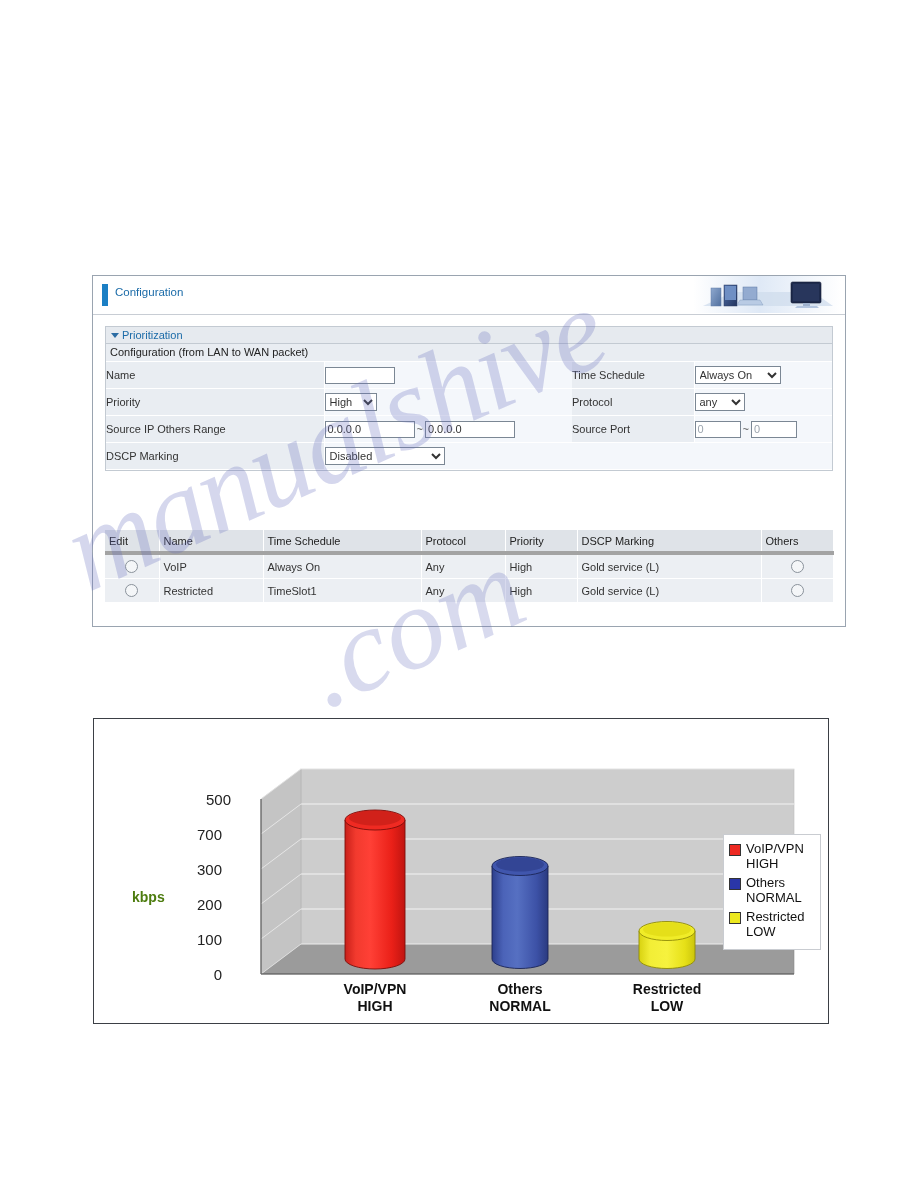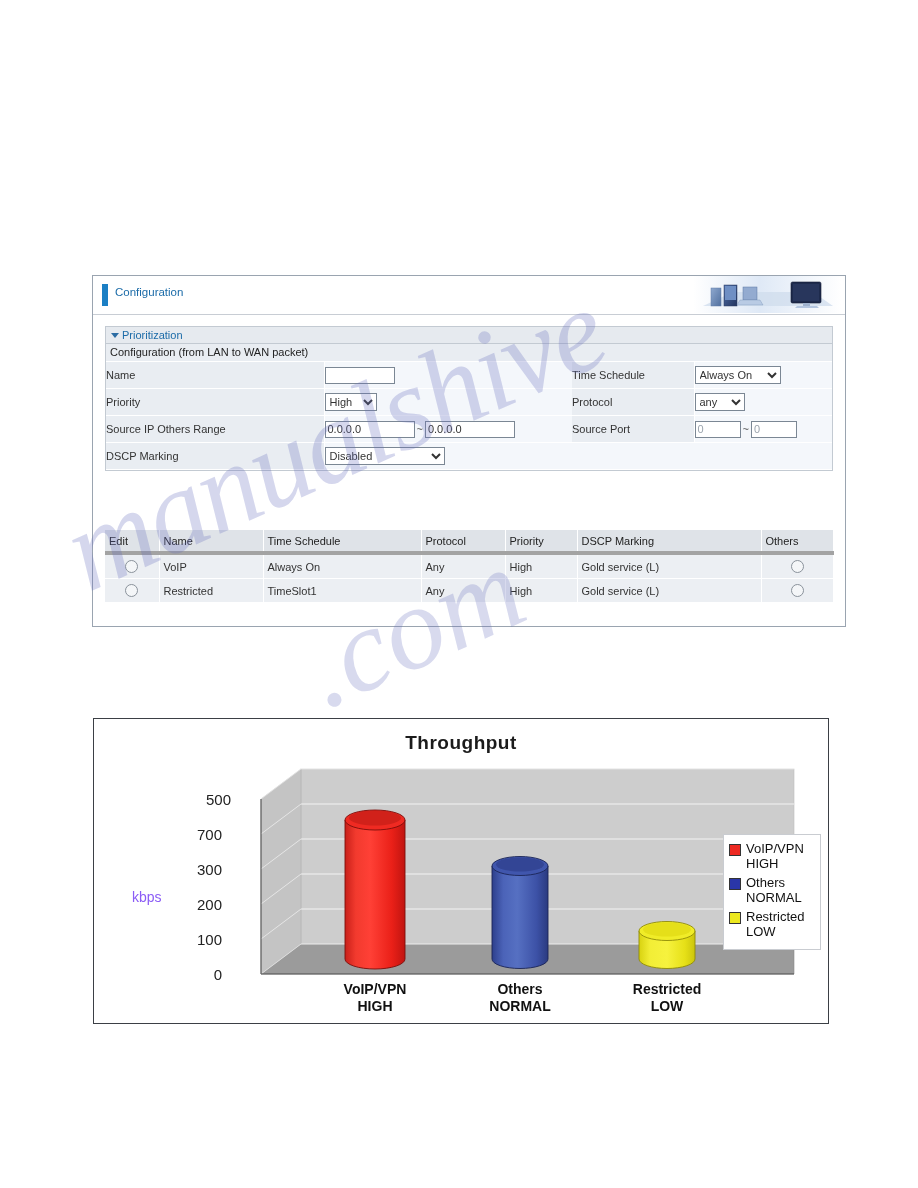--- a/index.html
+++ b/index.html
@@ -283,22 +283,22 @@
     font-size: 19px;
     font-weight: bold;
     color: #1b1b1b;
     letter-spacing: 0.5px;
   }
   #ylab {
     position: absolute;
     left: 38px;
     top: 170px;
     font-size: 14px;
-    font-weight: normal;
-    color: #8b5cf6;
+    font-weight: bold;
+    color: #4d7c0f;
   }
   .ytick {
     position: absolute;
     width: 40px;
     text-align: right;
     font-size: 15px;
     color: #222;
   }
   .xcat {
     position: absolute;
@@ -491,21 +491,20 @@
         </tr>
       </tbody>
     </table>
   </div>
 </div>
 
 <div class="watermark">manualshive</div>
 <div class="wm2">.com</div>
 
 <div id="chart-box">
-  <div id="chart-title">Throughput</div>
 
   <svg id="chart-svg" width="736" height="306" viewBox="0 0 736 306" style="position:absolute; left:0; top:0;">
     <defs>
       <linearGradient id="barRed" x1="0" y1="0" x2="1" y2="0">
         <stop offset="0" stop-color="#c8201a"></stop>
         <stop offset="0.18" stop-color="#f23a2e"></stop>
         <stop offset="0.42" stop-color="#ff4036"></stop>
         <stop offset="0.78" stop-color="#ea2018"></stop>
         <stop offset="1" stop-color="#c01410"></stop>
       </linearGradient>

